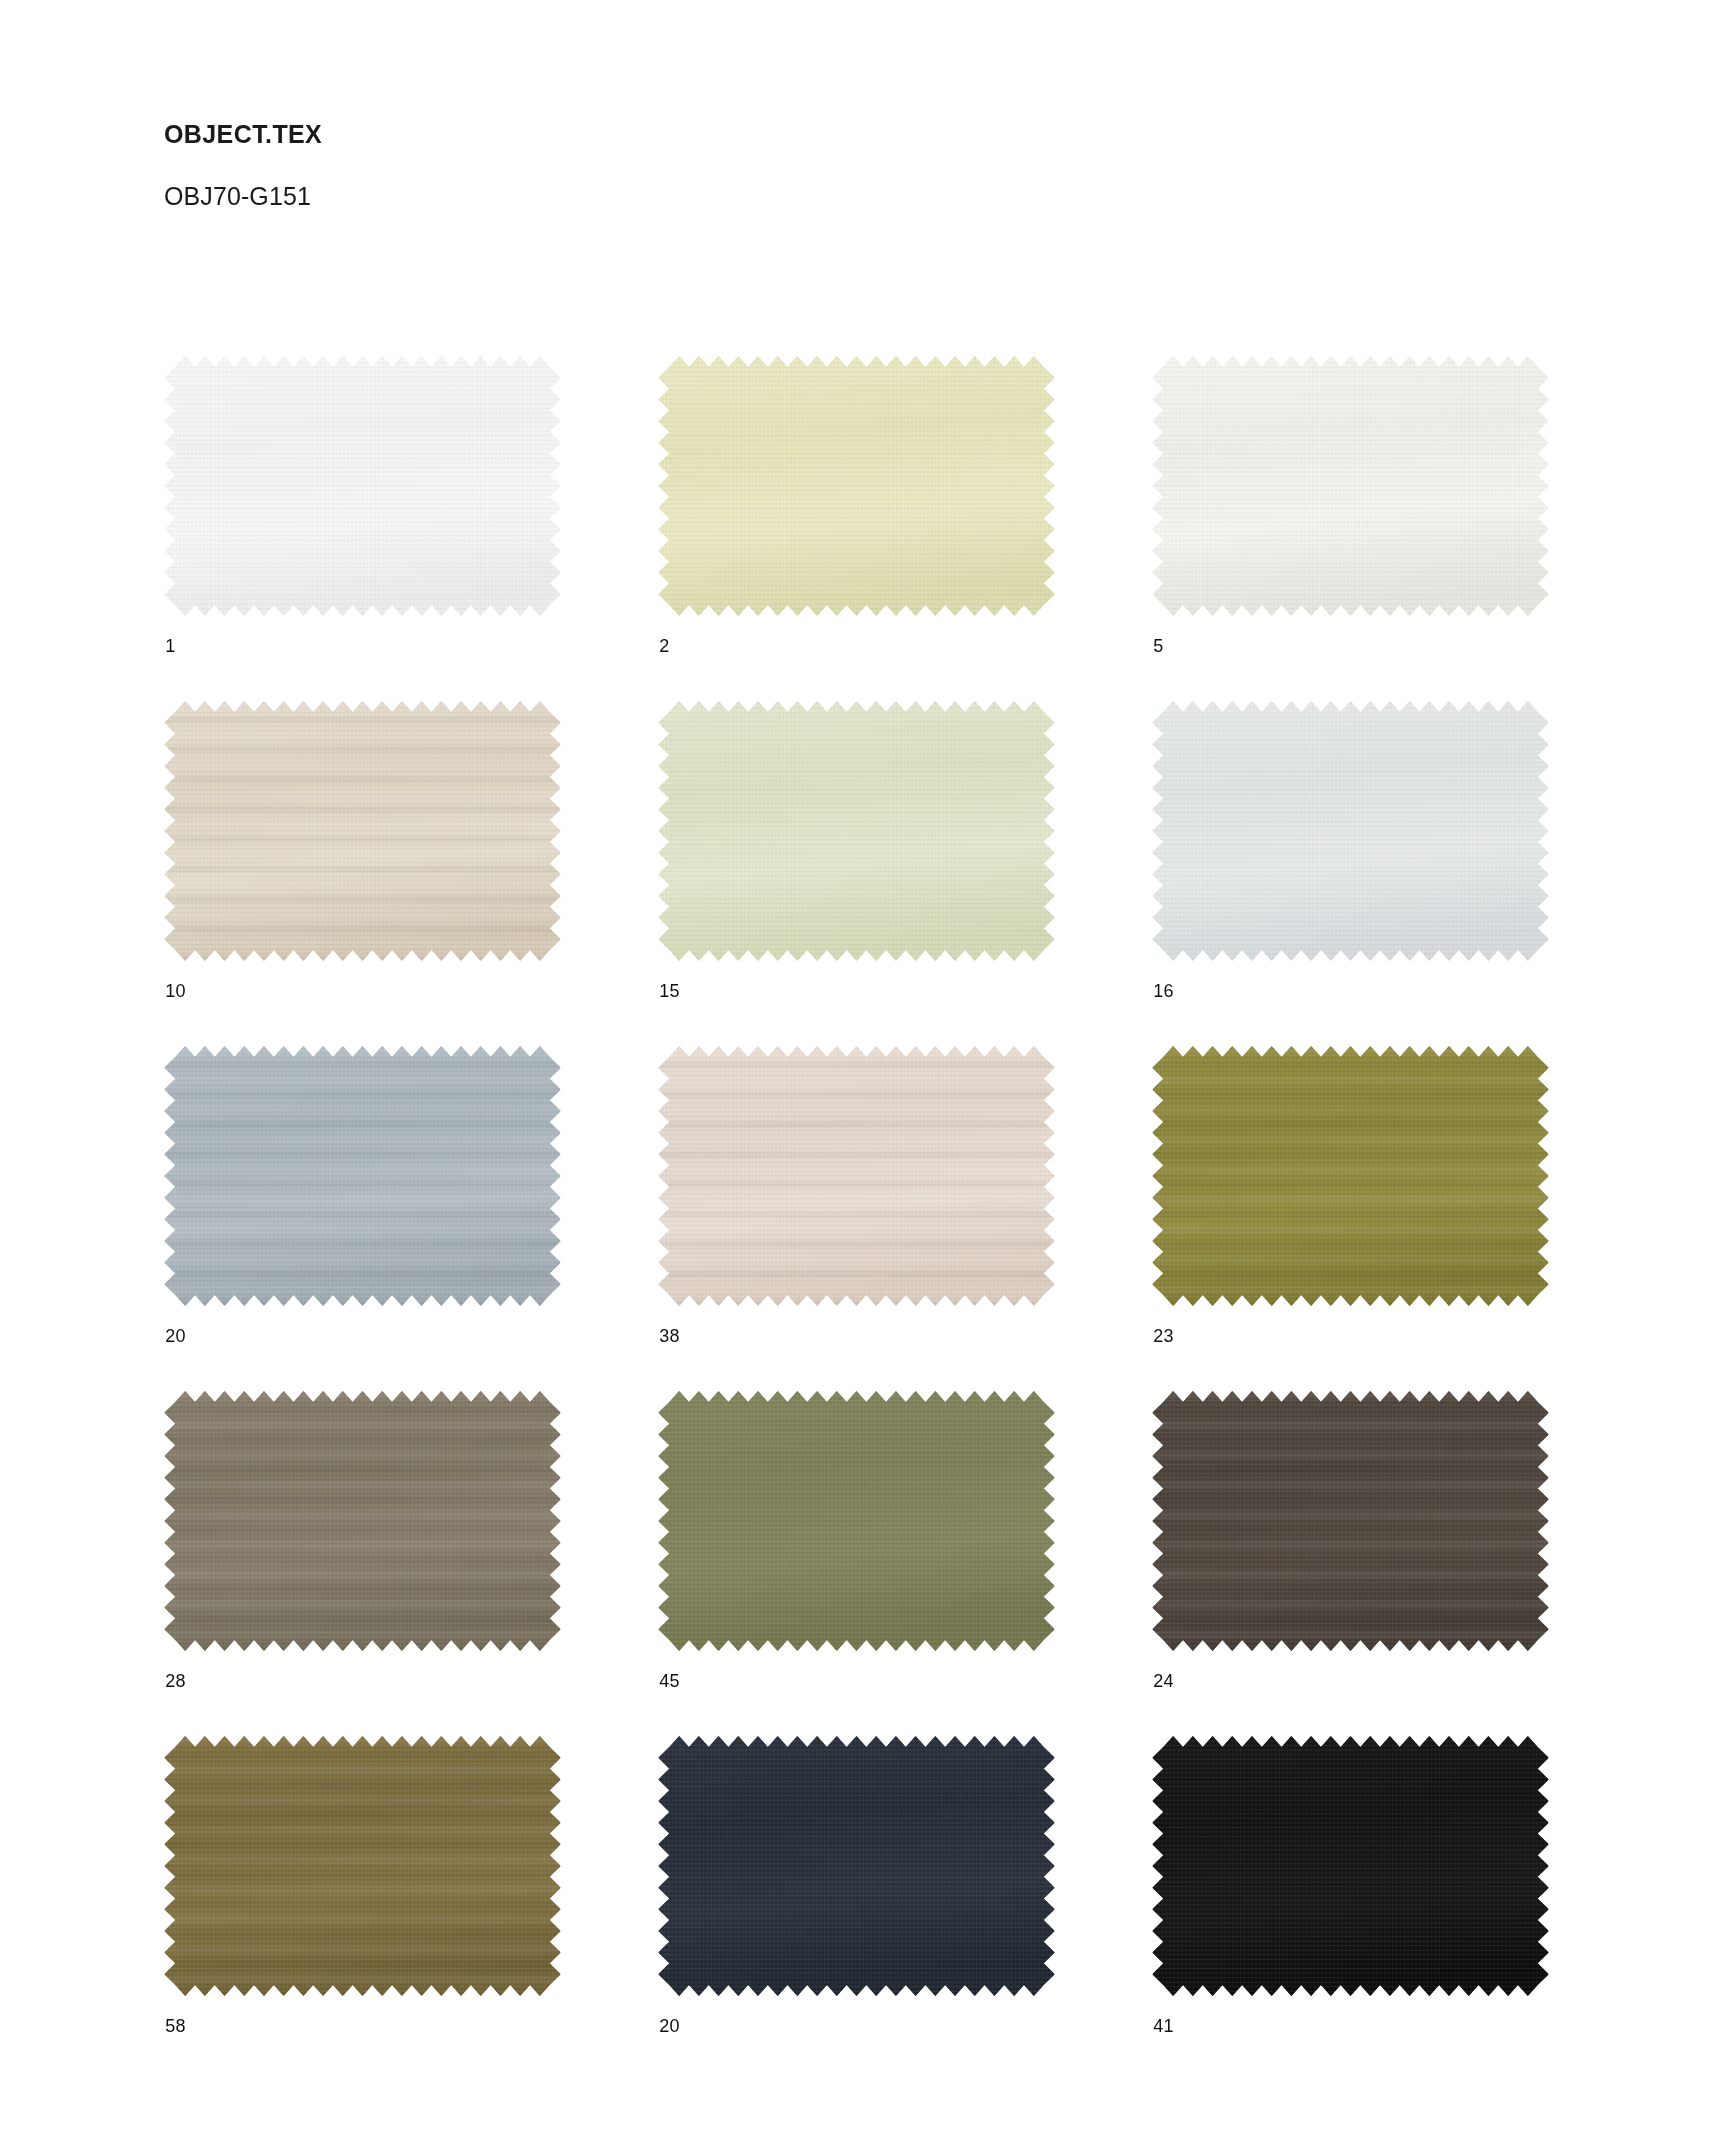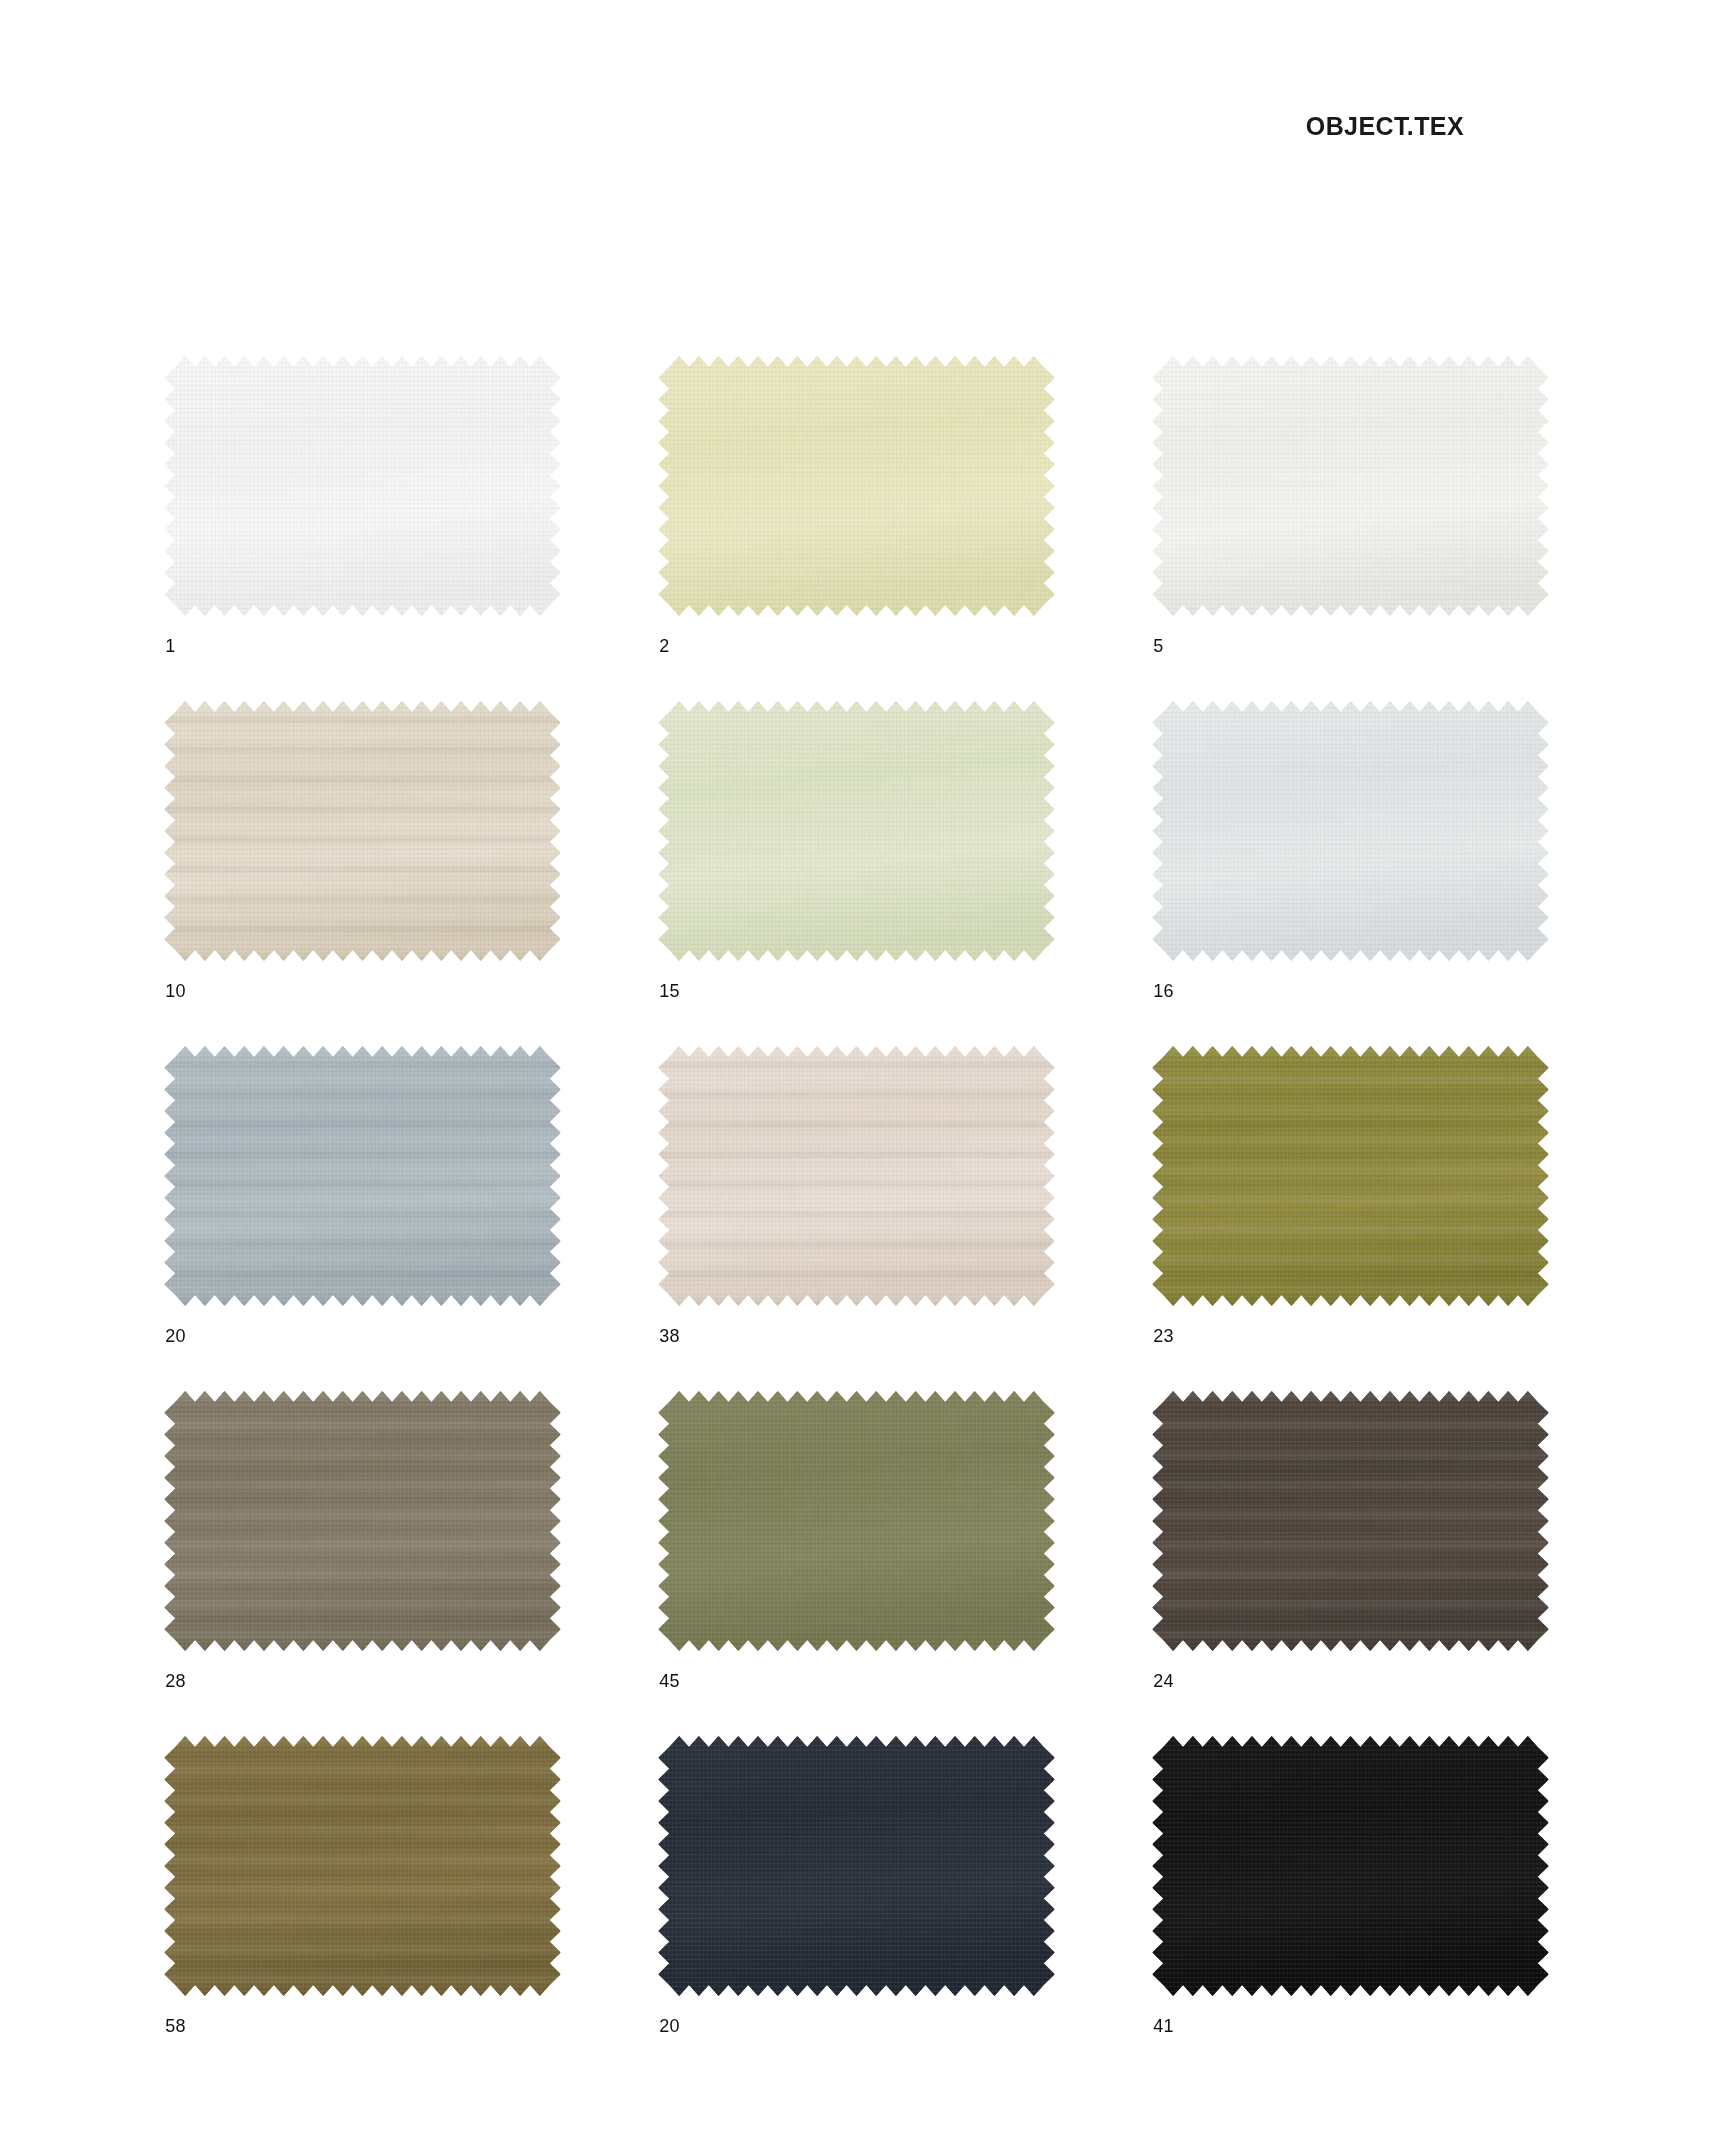--- a/index.html
+++ b/index.html
@@ -19,23 +19,22 @@
   .page {
     position: absolute;
     inset: 0;
     background: #ffffff;
   }
 
   
   .header {
     position: absolute;
     left: 164px;
-    top: 114px;
+    top: 122px;
     width: 1300px;
-    text-align: right;
   }
   .brand {
     font-size: 25px;
     font-weight: 700;
     letter-spacing: 0.4px;
     color: #1a1a1a;
     line-height: 1;
     margin: 0 0 0 0;
   }
   .code {
@@ -97,20 +96,21 @@
     white-space: nowrap;
   }
 </style>
 </head>
 <body>
 
 <div class="page">
 
   <div class="header">
     <div class="brand">OBJECT.TEX</div>
+    <div class="code">OBJ70-G151</div>
   </div>
 
   <div class="grid" id="swatch-grid">
       <div class="cell">
         <div class="swatch-wrap">
           <div class="swatch">
             <svg viewBox="0 0 610 400" xmlns="http://www.w3.org/2000/svg">
               <defs>
                 <linearGradient id="g0" x1="0" y1="0" x2="0.15" y2="1">
                   <stop offset="0%" stop-color="#f8f8f8"></stop>

